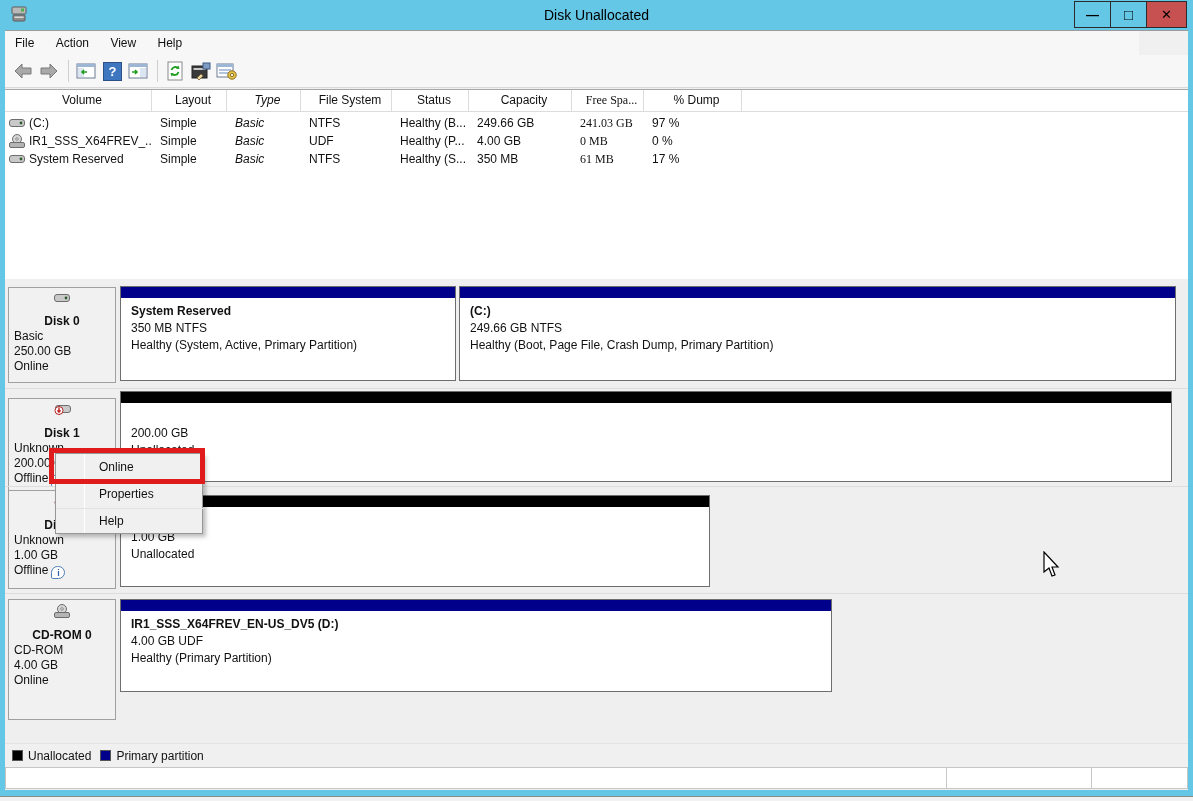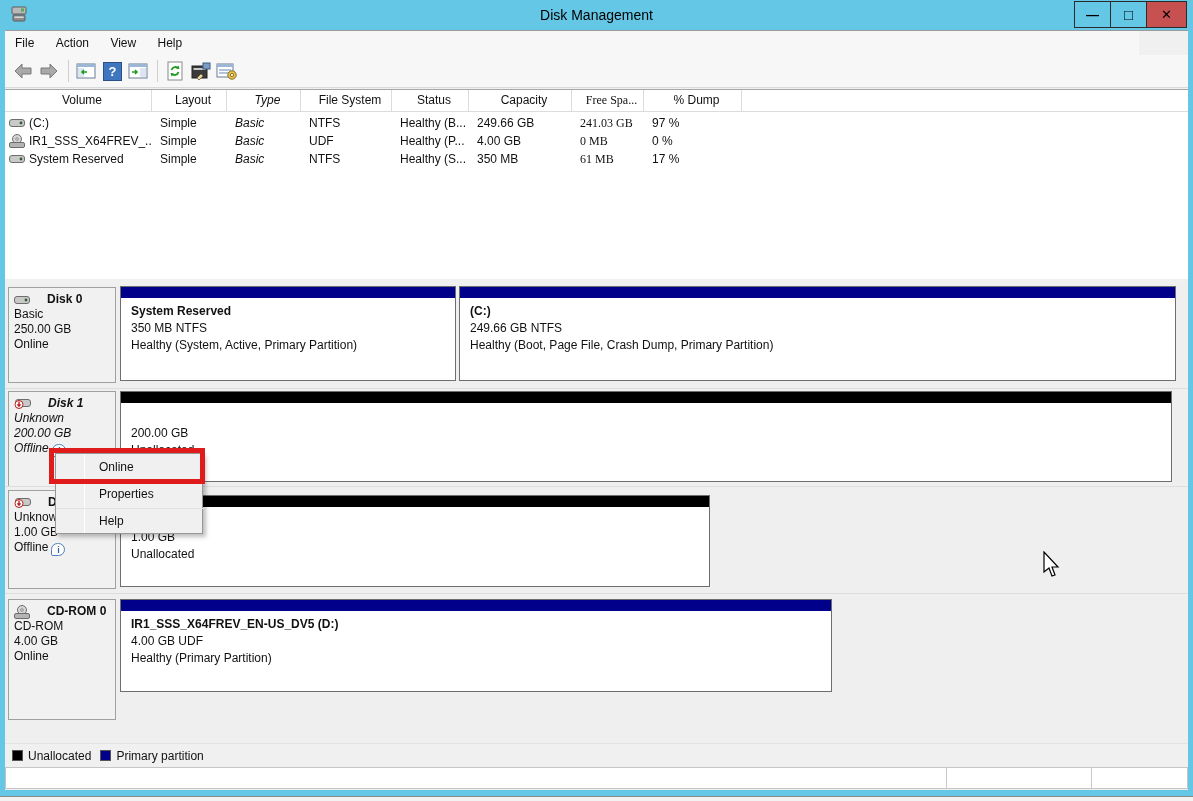--- a/index.html
+++ b/index.html
@@ -36,21 +36,21 @@
   .vrow .cell { padding-left:8px; }
   .vrow .cell.first { padding-left:4px; display:flex; align-items:center; gap:4px; }
   .vrow .cell.first svg { flex:0 0 auto; }
 
   .splitter { position:absolute; left:0; top:248px; width:1183px; height:5px; background:#f0f0f0; }
 
   
   .gview { position:absolute; left:0; top:253px; width:1183px; height:459px; background:#efefef; }
   .rowsep { position:absolute; left:0; width:1183px; height:1px; background:#ddd; }
   .dlabel { position:absolute; left:3px; width:108px; background:#f1f1f1; border:1px solid #a0a0a0; padding:4px 5px 0 5px; line-height:15px; }
-  .dlabel .dname { font-weight:bold; display:flex; align-items:center; gap:17px; }
+  .dlabel .dname { font-weight:bold; display:flex; align-items:center; gap:10px;flex-direction:column; }
   .pcell { position:absolute; background:#fff; border:1px solid #6e6e6e; }
   .band { height:13px; border-bottom:2px solid #fff; }
   .band.primary { background:#00008b; }
   .band.unallocated { background:#000; }
   .pcontent { padding:3px 4px 0 10px; line-height:17px; white-space:nowrap; overflow:hidden; }
   .ptitle { font-weight:bold; min-height:17px; }
   .infoicon { display:inline-block; width:14px; height:13px; border:1px solid #4d7fb8; border-radius:7px 7px 7px 2px; background:#fff; color:#2f64a8; font-size:9px; font-weight:bold; text-align:center; line-height:12px; vertical-align:-2px; margin-left:3px; }
 
   
   .legend { position:absolute; left:0; top:712px; width:1183px; height:24px; background:#f0f0f0; border-top:1px solid #e3e3e3; display:flex; align-items:center; padding-left:7px; }
@@ -79,21 +79,21 @@
 
   <div class="titlebar">
     <span class="app-icon">
       <svg width="20" height="20" viewBox="0 0 20 20">
         <rect x="3" y="3" width="14" height="7" rx="1" fill="#b9b9b9" stroke="#5d5d5d"></rect>
         <rect x="12" y="4.5" width="3" height="3" fill="#4caf50"></rect>
         <rect x="4" y="11" width="12" height="6" rx="1" fill="#8d8d8d" stroke="#5d5d5d"></rect>
         <rect x="5.5" y="12.5" width="9" height="1.5" fill="#d9d9d9"></rect>
       </svg>
     </span>
-    <div class="title">Disk Management</div>
+    <div class="title">Disk Unallocated</div>
     <div class="winbtn min">—</div>
     <div class="winbtn max">□</div>
     <div class="winbtn close">✕</div>
   </div>
 
   <div class="app">
 
     <div class="menubar">
       <span>File</span>
       <span>Action</span>
@@ -257,21 +257,21 @@
       <div class="pcell" style="left:454px; top:2px; width:717px; height:95px;">
         <div class="band primary"></div>
         <div class="pcontent">
           <div class="ptitle">(C:)</div>
           <div>249.66 GB NTFS</div>
           <div>Healthy (Boot, Page File, Crash Dump, Primary Partition)</div>
         </div>
       </div>
       <div class="rowsep" style="top:104px;"></div>
 
-      <div class="dlabel" style="top:107px; height:96px;font-style:italic;">
+      <div class="dlabel" style="top:114px; height:96px;">
         <div class="dname">
             <svg width="17" height="13" viewBox="0 0 17 13">
               <rect x="1.5" y="2.5" width="15" height="7" rx="2.5" fill="#c9c9c9" stroke="#6d6d6d"></rect>
               <circle cx="5" cy="7.5" r="4" fill="#fff" stroke="#b02020"></circle>
               <path d="M5 4.5 L5 9 M3.4 7.4 L5 9.2 L6.6 7.4" stroke="#c02020" stroke-width="1.4" fill="none"></path>
             </svg>
             <span>Disk 1</span>
           </div>
         <div>Unknown</div>
         <div>200.00 GB</div>

